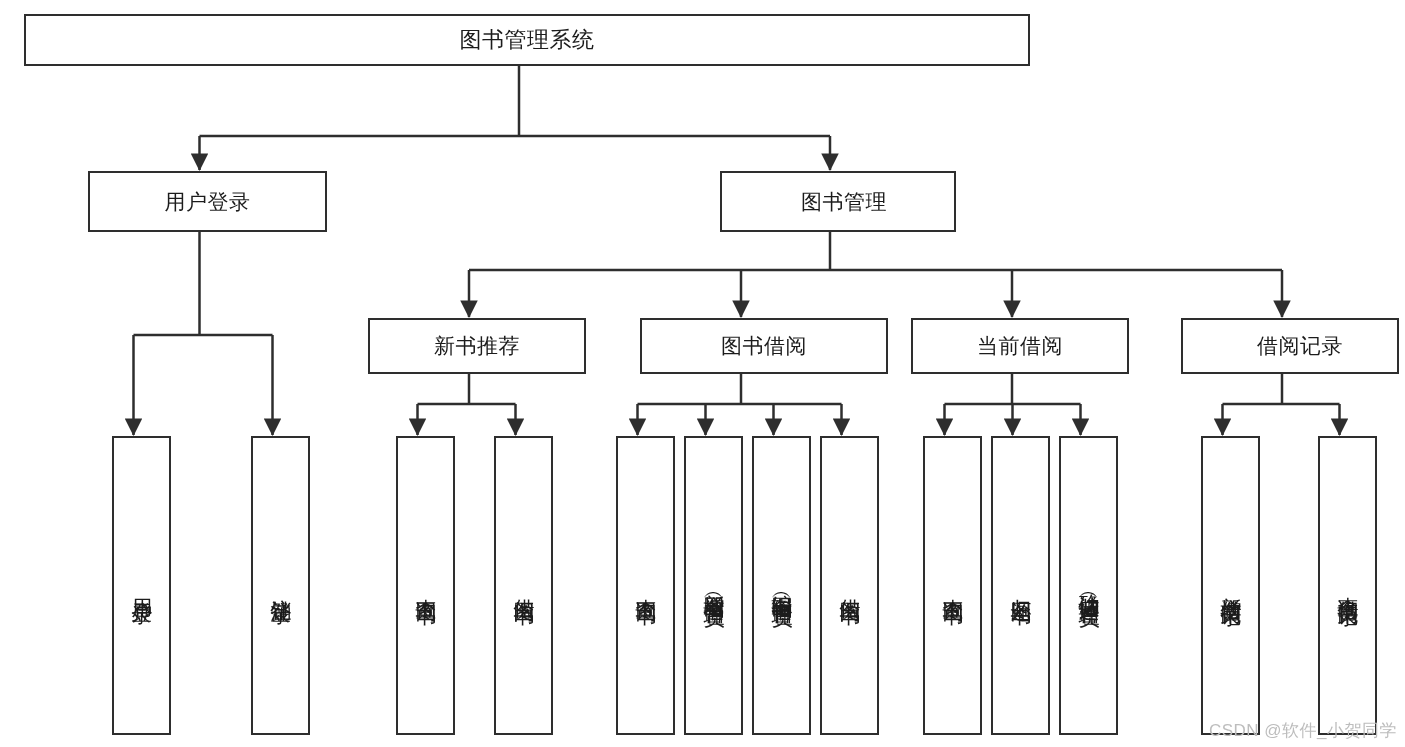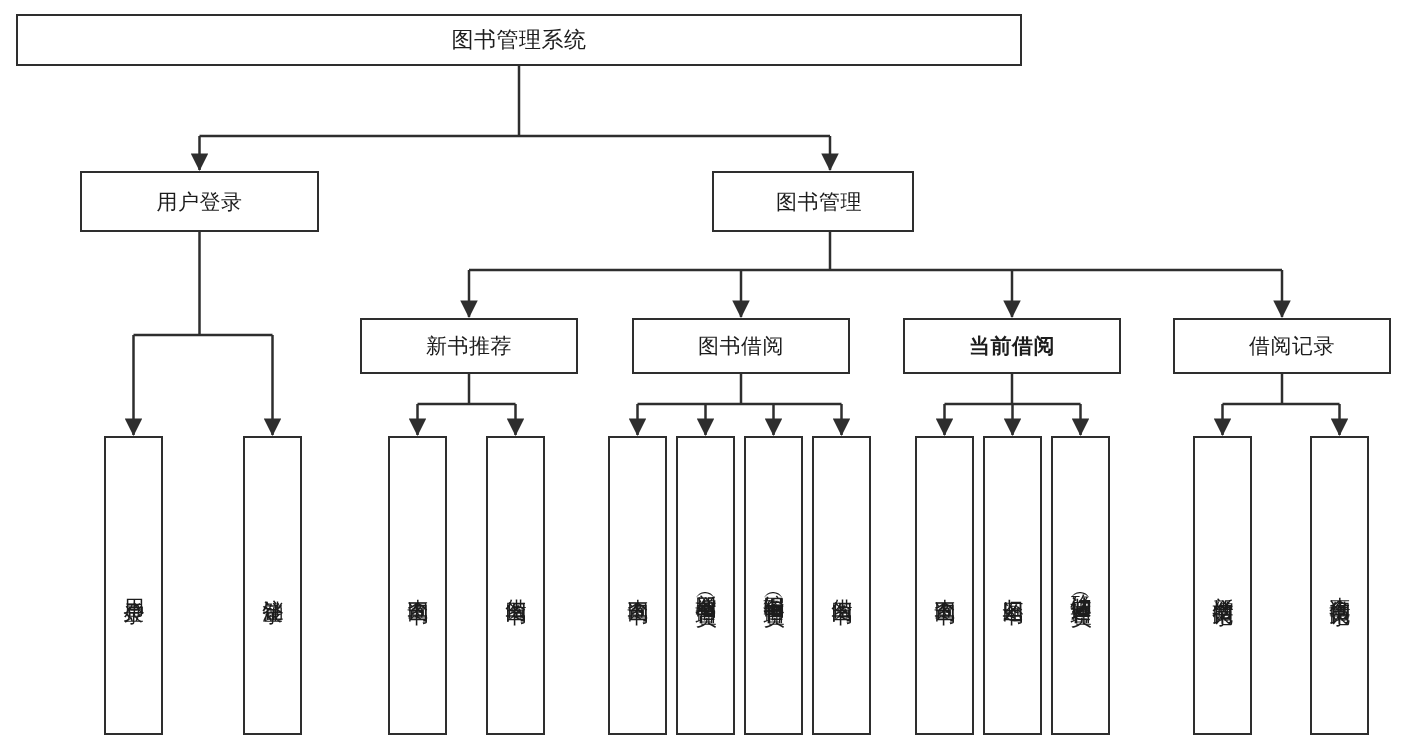--- a/index.html
+++ b/index.html
@@ -26,20 +26,21 @@
   }
   .node {
     position: absolute;
     box-sizing: border-box;
     border: 2px solid #2e2e2e;
     background: #ffffff;
     display: flex;
     align-items: center;
     justify-content: center;
     color: #1c1c1c;
+    margin-left: 8px;
   }
   .node.horiz {
     font-size: 21px;
     letter-spacing: 0.5px;
     line-height: 1.2;
   }
   .node.vert {
     font-size: 21px;
     letter-spacing: 1px;
   }
@@ -115,30 +116,30 @@
         <line x1="1339.5" y1="404" x2="1339.5" y2="435" stroke="#2e2e2e" stroke-width="2.5" marker-end="url(#arrow)"></line>
       </g>
   </svg>
   <div id="nodes">
       <div class="node horiz root" style="left: 16px; top: 14px; width: 1006px; height: 52px;">
         <span class="label">图书管理系统</span>
       </div>
       <div class="node horiz" style="left: 80px; top: 171px; width: 239px; height: 61px;">
         <span class="label">用户登录</span>
       </div>
-      <div class="node horiz" style="left: 712px; top: 171px; width: 202px; height: 61px; padding-left: 12px;">
+      <div class="node horiz" style="left: 712px; top: 171px; width: 236px; height: 61px; padding-left: 12px;">
         <span class="label">图书管理</span>
       </div>
       <div class="node horiz" style="left: 360px; top: 318px; width: 218px; height: 56px; align-items: center;">
         <span class="label">新书推荐</span>
       </div>
-      <div class="node horiz" style="left: 632px; top: 318px; width: 218px; height: 56px;">
+      <div class="node horiz" style="left: 632px; top: 318px; width: 248px; height: 56px;">
         <span class="label">图书借阅</span>
       </div>
-      <div class="node horiz" style="left: 903px; top: 318px; width: 218px; height: 56px; font-weight: bold;">
+      <div class="node horiz" style="left: 903px; top: 318px; width: 218px; height: 56px;">
         <span class="label">当前借阅</span>
       </div>
       <div class="node horiz" style="left: 1173px; top: 318px; width: 218px; height: 56px; padding-left: 20px;">
         <span class="label">借阅记录</span>
       </div>
       <div class="node vert" style="left: 104px; top: 436px; width: 59px; height: 299px;">
         <span class="label">用户登录</span>
       </div>
       <div class="node vert" style="left: 243px; top: 436px; width: 59px; height: 299px;">
         <span class="label">注销登录</span>
@@ -170,13 +171,14 @@
       <div class="node vert" style="left: 1051px; top: 436px; width: 59px; height: 299px;">
         <span class="label">确认归还（管理员）</span>
       </div>
       <div class="node vert" style="left: 1193px; top: 436px; width: 59px; height: 299px;">
         <span class="label">新增借阅记录</span>
       </div>
       <div class="node vert" style="left: 1310px; top: 436px; width: 59px; height: 299px;">
         <span class="label">查询借阅记录</span>
       </div>
     </div>
+  <div id="watermark">CSDN @软件_小贺同学</div>
 </div>
 
 </body></html>

